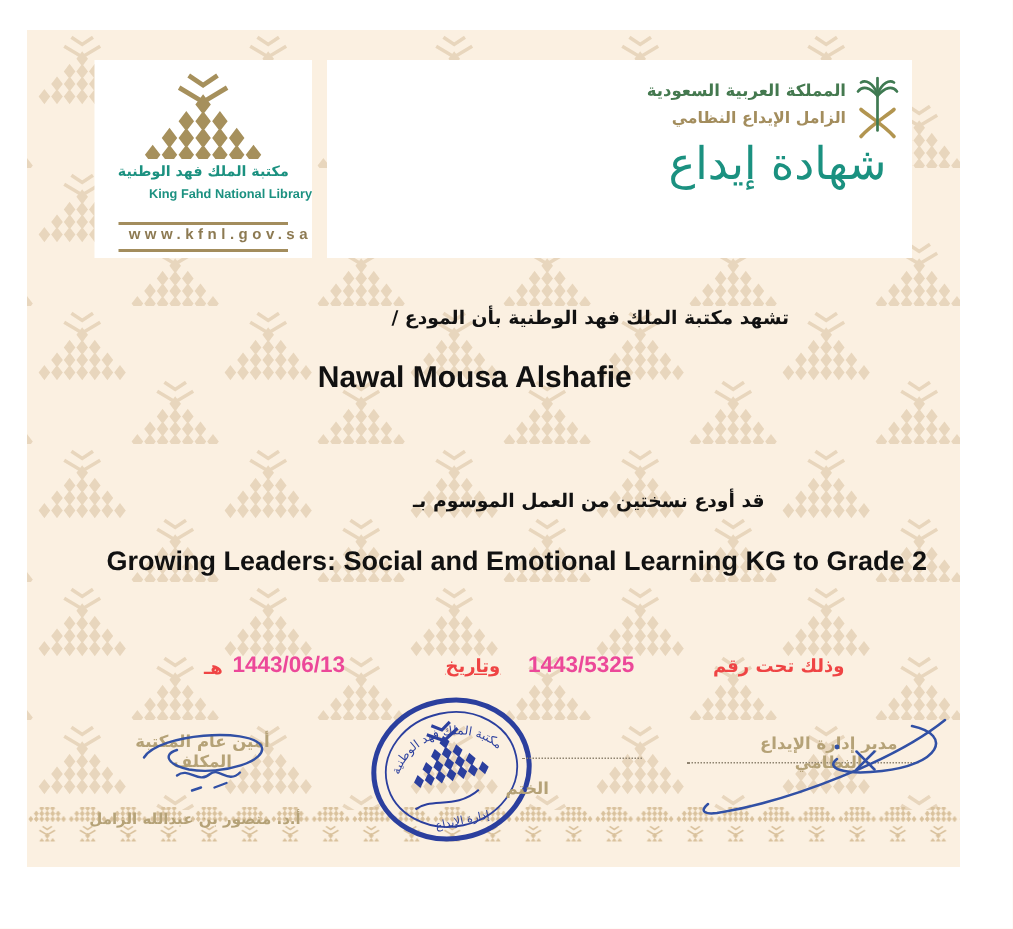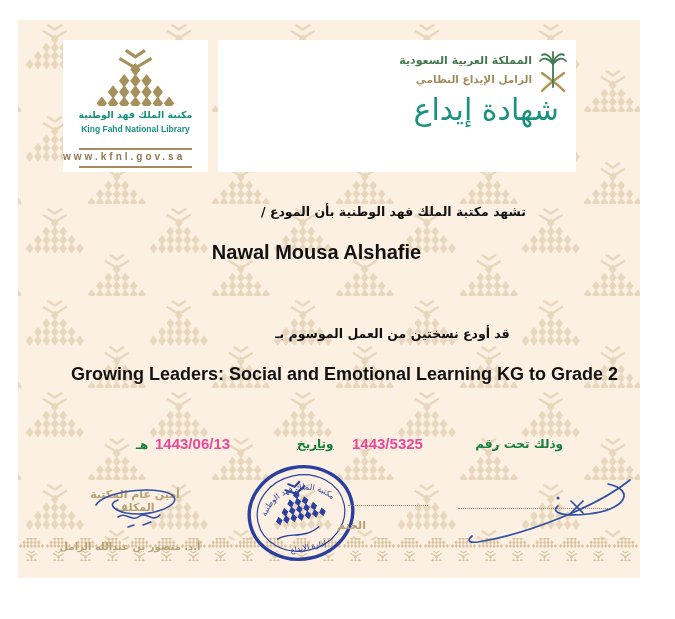--- a/index.html
+++ b/index.html
@@ -7,30 +7,30 @@
   .page { position:relative; width:675px; height:619px; background:#ffffff; overflow:hidden; }
 
   .cert-bg { position:absolute; left:18px; top:20px; width:622px; height:558px;
              background:var(--beige,#fbf0e1); }
   .cert-bg svg { position:absolute; left:0; top:0; }
 
   .abs { position:absolute; }
 
   
   .box-left  { position:absolute; left:63px;  top:40px; width:145px; height:132px; background:#fff; }
-  .box-right { position:absolute; left:218px; top:40px; width:358px; height:132px; background:#fff; }
+  .box-right { position:absolute; left:218px; top:40px; width:390px; height:132px; background:#fff; }
 
   .lib-ar { position:absolute; top:69px; left:0; width:100%; text-align:center;
             color:var(--teal,#1b9180); font-weight:bold; font-size:9.5px; direction:rtl; }
-  .lib-en { position:absolute; top:84px; left:0; width:100%; text-align:center;
+  .lib-en { position:absolute; top:84px; left:0; width:100%; text-align:right;
             color:var(--teal,#1b9180); font-weight:bold; font-size:8.5px;
             font-family:"Liberation Sans", sans-serif; }
   .rule   { position:absolute; left:16px; right:16px; height:0; border-top:2px solid var(--gold,#a38d5d); }
   .rule.r1 { top:108px; } .rule.r2 { top:126px; }
-  .www    { position:absolute; top:111px; left:0; width:100%; text-align:left;
+  .www    { position:absolute; top:111px; left:0; width:100%; text-align:right;
             color:#8d7a52; font-weight:bold; font-size:10px; letter-spacing:3px;
             font-family:"Liberation Sans", sans-serif; }
 
   .country { position:absolute; top:14px; right:44px; color:var(--green,#44794f);
              font-weight:bold; font-size:11px; direction:rtl; }
   .dept    { position:absolute; top:33px; right:44px; color:var(--gold,#a38d5d);
              font-weight:bold; font-size:10.5px; direction:rtl; }
   .cert-title { position:absolute; top:52px; right:17px; color:var(--teal,#1b9180);
                 font-size:30px; direction:rtl;margin-left:44px; }
 
@@ -38,21 +38,21 @@
   .line-certify { position:absolute; top:204px; left:56px; width:675px; text-align:center;
                   direction:rtl; font-size:12.5px; font-weight:bold; color:#111; }
   .depositor    { position:absolute; top:241px; left:-21px; width:675px; text-align:center;
                   font-family:"Liberation Sans", sans-serif; font-weight:bold; font-size:20px; color:#111; }
   .line-deposit { position:absolute; top:326px; left:55px; width:675px; text-align:center;
                   direction:rtl; font-size:12.5px; font-weight:bold; color:#111; }
   .work-title   { position:absolute; top:364px; left:7px; width:675px; text-align:center;
                   font-family:"Liberation Sans", sans-serif; font-weight:bold; font-size:18px; color:#111; }
 
   
-  .reg-label { position:absolute; direction:rtl; font-size:12px; font-weight:bold; color:#15803d; }
+  .reg-label { position:absolute; direction:rtl; font-size:12px; font-weight:bold; color:#ef4444; }
   .reg-num   { position:absolute; direction:ltr; font-family:"Liberation Sans", sans-serif;
                font-weight:bold; font-size:15px; color:#ec4899; }
   .lbl-number { top:437px; right:112px; }
   .val-number { top:435px; left:352px; }
   .lbl-date   { top:437px; left:297px;text-decoration:underline; }
   .val-date   { top:435px; left:155px; }
   .lbl-hijri  { top:438px; left:136px; }
 
   
   .tan { color:var(--gold_light,#b5a277); font-weight:bold; direction:rtl;margin-top:20px; }
@@ -167,20 +167,21 @@
         <use href="#motif" transform="translate(33,30) scale(1.05)"></use>
       </g>
       <path d="M 30,76 C 42,70 56,82 74,72" fill="none" stroke="#2b3f9e" stroke-width="1.4"></path>
       <text x="59" y="92" text-anchor="middle" font-size="7.5" fill="#2b3f9e" style="font-family:'DejaVu Sans',sans-serif">إدارة الإيداع</text>
     </g>
   </svg>
   <div class="tan stamp-label">الختم</div>
   <div class="dotted dot1"></div>
   <div class="dotted dot2"></div>
 
+  <div class="tan sig-right-title">مدير إدارة الإيداع النظامي</div>
   <svg class="abs" style="left:458px;top:476px" width="185" height="78" viewBox="0 0 185 78">
     <g fill="none" stroke="#3150a5" stroke-width="1.7" stroke-linecap="round">
       <path d="M 150,8 C 178,14 168,34 130,38 C 104,41 92,36 100,30"></path>
       <path d="M 172,4 C 140,30 70,58 20,66 C 12,67 8,65 14,60"></path>
       <path d="M 113,25 l 12,12 M 125,25 l -12,12"></path>
     </g>
     <circle cx="100" cy="22" r="1.6" fill="#3150a5"></circle>
   </svg>
 
 </div>

